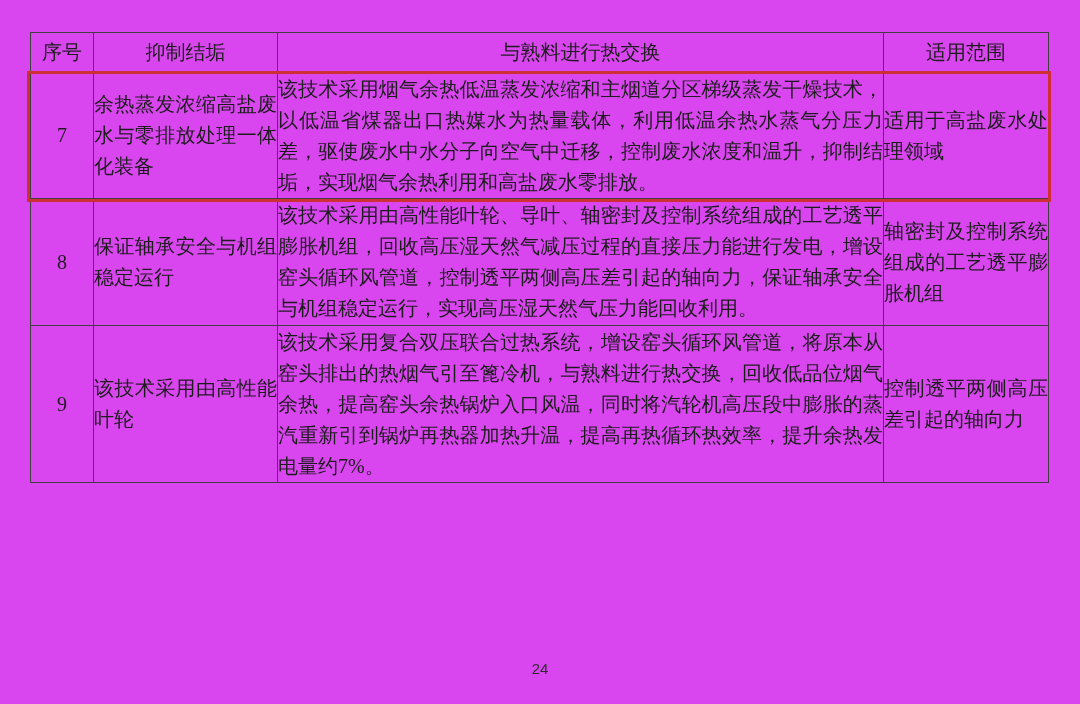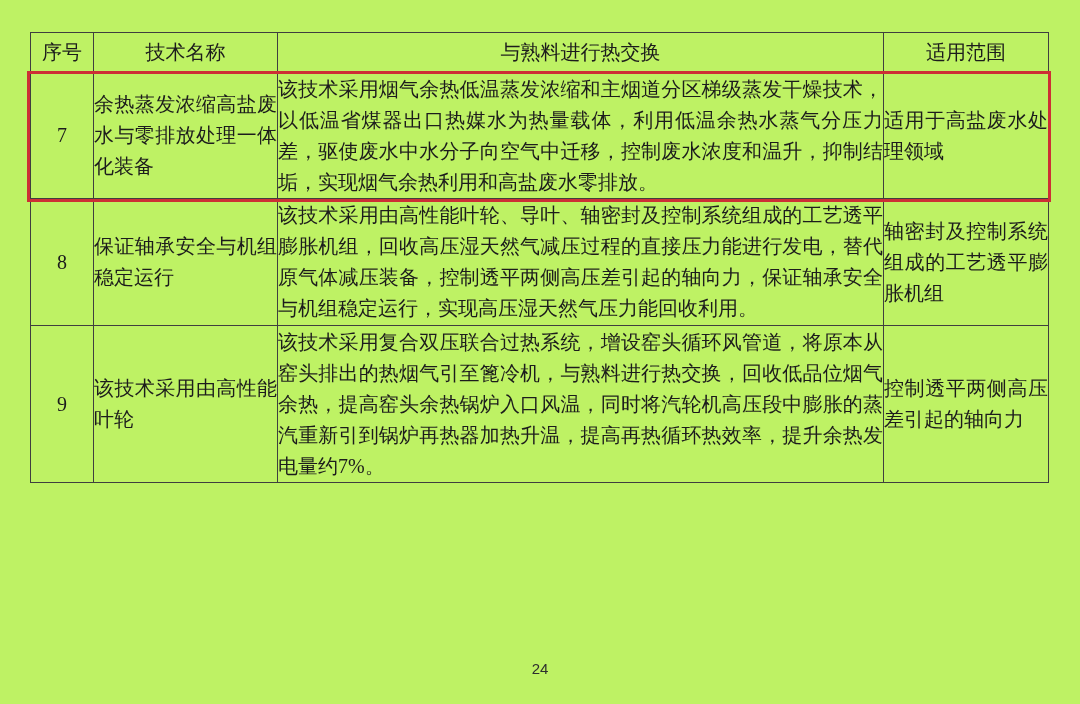--- a/index.html
+++ b/index.html
@@ -4,21 +4,21 @@
 <style>
   html, body {
     margin: 0;
     padding: 0;
     background: #ffffff;
   }
   .page {
     position: relative;
     width: 1080px;
     height: 704px;
-    background: #bef264;
+    background: #d946ef;
     overflow: hidden;
     font-family: "Liberation Serif", "DejaVu Serif", serif;
   }
   .table-wrap {
     position: absolute;
     left: 30px;
     top: 32px;
     width: 1018px;
   }
   table.tech-table {
@@ -101,34 +101,34 @@
     <table class="tech-table">
       <colgroup>
         <col class="c-no">
         <col class="c-name">
         <col class="c-principle">
         <col class="c-scope">
       </colgroup>
       <tbody>
           <tr class="hdr">
         <th class="hcell">序号</th>
-        <th class="hcell">技术名称</th>
+        <th class="hcell">抑制结垢</th>
         <th class="hcell">与熟料进行热交换</th>
         <th class="hcell">适用范围</th>
       </tr>
       <tr class="r7">
         <td class="no-cell">7</td>
         <td class="name-cell">余热蒸发浓缩高盐废水与零排放处理一体化装备</td>
         <td class="principle-cell">该技术采用烟气余热低温蒸发浓缩和主烟道分区梯级蒸发干燥技术，以低温省煤器出口热媒水为热量载体，利用低温余热水蒸气分压力差，驱使废水中水分子向空气中迁移，控制废水浓度和温升，抑制结垢，实现烟气余热利用和高盐废水零排放。</td>
         <td class="scope-cell">适用于高盐废水处理领域</td>
       </tr>
       <tr class="r8">
         <td class="no-cell">8</td>
         <td class="name-cell">保证轴承安全与机组稳定运行</td>
-        <td class="principle-cell">该技术采用由高性能叶轮、导叶、轴密封及控制系统组成的工艺透平膨胀机组，回收高压湿天然气减压过程的直接压力能进行发电，替代原气体减压装备，控制透平两侧高压差引起的轴向力，保证轴承安全与机组稳定运行，实现高压湿天然气压力能回收利用。</td>
+        <td class="principle-cell">该技术采用由高性能叶轮、导叶、轴密封及控制系统组成的工艺透平膨胀机组，回收高压湿天然气减压过程的直接压力能进行发电，增设窑头循环风管道，控制透平两侧高压差引起的轴向力，保证轴承安全与机组稳定运行，实现高压湿天然气压力能回收利用。</td>
         <td class="scope-cell">轴密封及控制系统组成的工艺透平膨胀机组</td>
       </tr>
       <tr class="r9">
         <td class="no-cell">9</td>
         <td class="name-cell">该技术采用由高性能叶轮</td>
         <td class="principle-cell">该技术采用复合双压联合过热系统，增设窑头循环风管道，将原本从窑头排出的热烟气引至篦冷机，与熟料进行热交换，回收低品位烟气余热，提高窑头余热锅炉入口风温，同时将汽轮机高压段中膨胀的蒸汽重新引到锅炉再热器加热升温，提高再热循环热效率，提升余热发电量约7%。</td>
         <td class="scope-cell">控制透平两侧高压差引起的轴向力</td>
       </tr>
     </tbody>
       </table>

